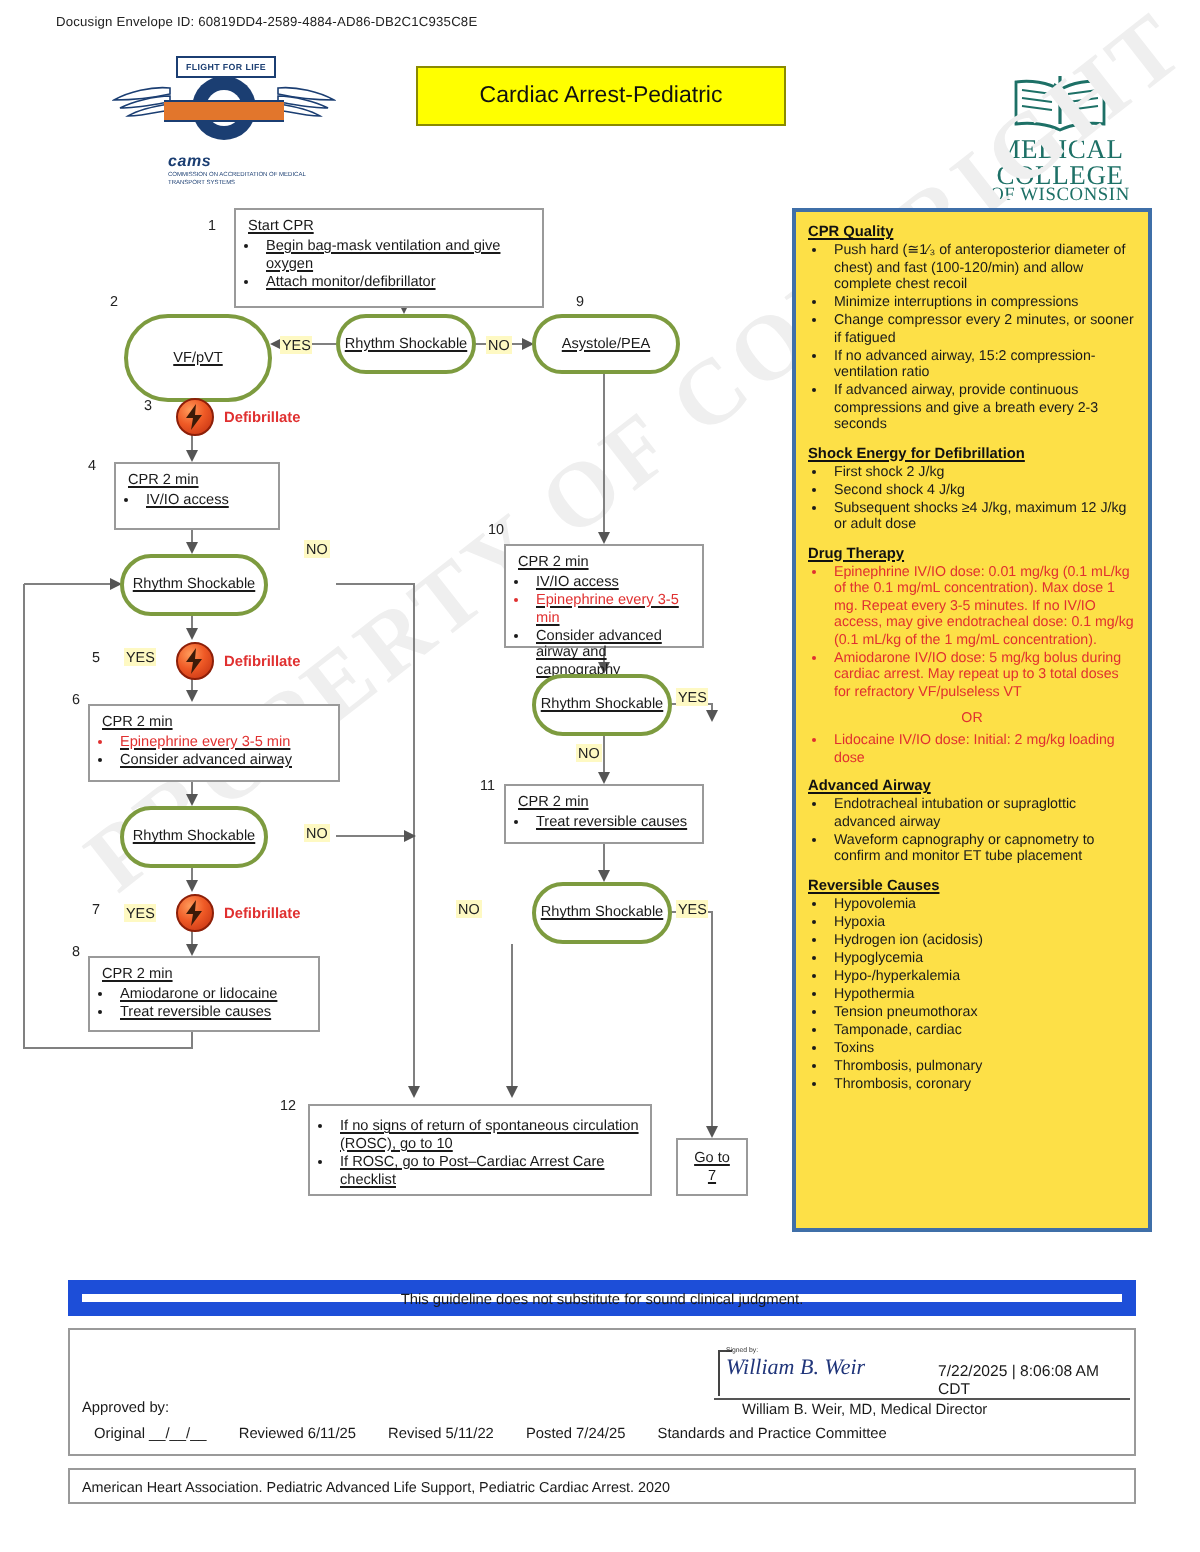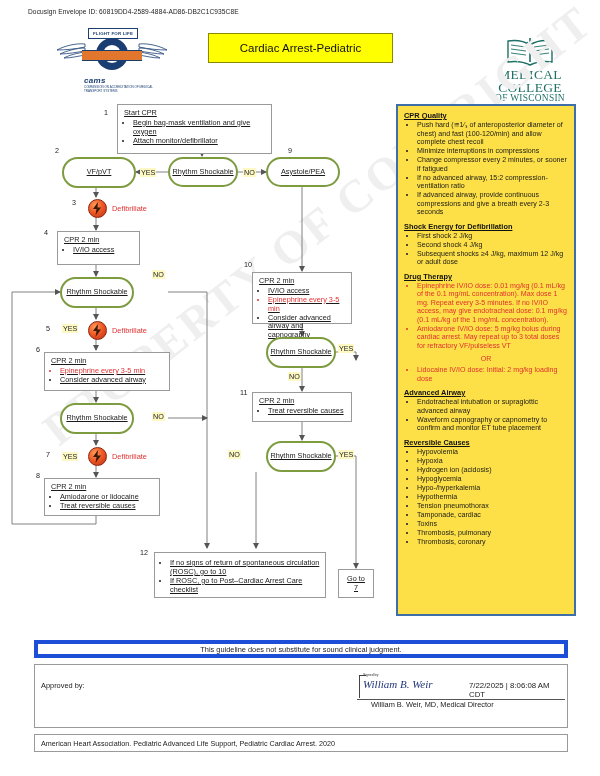--- a/index.html
+++ b/index.html
@@ -46,21 +46,21 @@
 
   
   .flow{position:absolute;left:0;top:100px;width:400px;height:520px;z-index:2;}
 
   .node{position:absolute;box-sizing:border-box;background:#fff;text-decoration:underline;}
   .rect{border:1px solid #9a9a9a;font-size:7.3px;line-height:1.22;padding:4px 5px 3px 6px;}
   .pill{border:2.6px solid #7d9b3f;border-radius:999px;display:flex;align-items:center;
         justify-content:center;text-align:center;font-size:7.3px;line-height:1.18;}
   .num{position:absolute;font-size:7.2px;color:#222;}
   .lbl{position:absolute;font-size:7.2px;color:#222;background:#fef9c3;padding:0 1px;}
-  .defib-txt{position:absolute;font-size:7.4px;color:#e03030;font-weight:normal;}
+  .defib-txt{position:absolute;font-size:7.4px;color:#e03030;font-weight:bold;}
   .zap{position:absolute;width:17px;height:17px;border-radius:50%;
        background:radial-gradient(circle at 35% 30%,#ff9a5a 0%,#ef5a26 45%,#bf2d10 100%);
        border:1px solid #8d1f08;}
   .zap svg{position:absolute;left:3px;top:2px;}
 
   .rect ul{margin:1px 0 0 0;padding-left:9px;}
   .rect li{margin:0;padding:0;}
   .rect .hd{margin:0;}
   .red{color:#e03030;}
 
@@ -69,25 +69,25 @@
          border:2.4px solid #3f6fa8;background:#fde047;box-sizing:border-box;
          padding:5px 6px 4px 6px;z-index:2;overflow:hidden;}
   .panel h4{margin:0 0 1px 0;font-size:7.4px;text-decoration:underline;font-weight:bold;color:#111;}
   .panel ul{margin:0 0 5px 0;padding-left:13px;list-style:disc;}
   .panel li{font-size:7.1px;line-height:1.2;margin:0 0 .5px 0;}
   .panel li.r{color:#e03030;}
   .panel .or{text-align:center;font-size:7.1px;color:#e03030;margin:2px 0 3px 0;}
 
   
   .disclaimer{position:absolute;left:34px;top:640px;width:534px;height:18px;
-       border:4px solid #1d4ed8;font-size:7.4px;display:flex;align-items:center;
+       border:7px solid #1d4ed8;font-size:7.4px;display:flex;align-items:center;
        justify-content:center;box-sizing:border-box;}
   .approval{position:absolute;left:34px;top:664px;width:534px;height:64px;
        border:1px solid #9a9a9a;box-sizing:border-box;}
-  .appr-label{position:absolute;left:6px;top:16px;font-size:7.4px;}
+  .appr-label{position:absolute;left:6px;top:34px;font-size:7.4px;}
   .sigblock{position:absolute;top:8px;height:30px;}
   .sig-tag{position:absolute;left:6px;top:0;font-size:3.4px;color:#333;}
   .sig-bracket{position:absolute;left:2px;top:2px;width:6px;height:22px;
        border-left:.7px solid #444;border-top:.7px solid #444;}
   .sig-name{position:absolute;left:6px;top:5px;font-size:11px;color:#20357a;
        font-family:"Liberation Serif","DejaVu Serif",serif;font-style:italic;}
   .sig-rule{position:absolute;left:0;top:26px;height:0;border-top:.8px solid #555;}
   .sig-date{position:absolute;top:8px;font-size:7.8px;}
   .sig-role{position:absolute;top:27px;font-size:7.4px;}
   .revline{position:absolute;left:12px;top:47px;font-size:7.4px;}
@@ -201,21 +201,21 @@
     <div class="num" style="left:104px;top:8px;">1</div>
     <div class="node rect" style="left:117px;top:4px;width:155px;height:50px;">
       <div class="hd">Start CPR</div>
       <ul>
         <li>Begin bag-mask ventilation and give oxygen</li>
         <li>Attach monitor/defibrillator</li>
       </ul>
     </div>
 
     <div class="num" style="left:55px;top:46px;">2</div>
-    <div class="node pill" style="left:62px;top:57px;width:74px;height:31px;">VF/pVT</div>
+    <div class="node pill" style="left:62px;top:57px;width:74px;height:44px;">VF/pVT</div>
     <div class="node pill" style="left:168px;top:57px;width:70px;height:30px;">
         <span>Rhythm Shockable</span>
       </div>
     <div class="num" style="left:288px;top:46px;">9</div>
     <div class="node pill" style="left:266px;top:57px;width:74px;height:30px;">Asystole/PEA</div>
     <div class="lbl" style="left:140px;top:68px;">YES</div>
     <div class="lbl" style="left:243px;top:68px;">NO</div>
 
     <div class="num" style="left:72px;top:98px;">3</div>
     <div class="zap" style="left:88px;top:99px;">
@@ -380,16 +380,23 @@
 
     <div class="sigblock" style="left:322px;width:208px;">
       <div class="sig-bracket"></div>
       <div class="sig-tag">Signed by:</div>
       <div class="sig-name">William B. Weir</div>
       <div class="sig-rule" style="width:208px;"></div>
       <div class="sig-date" style="left:112px;">7/22/2025 | 8:06:08 AM CDT</div>
       <div class="sig-role" style="left:14px;">William B. Weir, MD, Medical Director</div>
     </div>
 
+    <div class="revline">
+      <span>Original __/__/__</span>
+      <span>Reviewed 6/11/25</span>
+      <span>Revised 5/11/22</span>
+      <span>Posted 7/24/25</span>
+      <span>Standards and Practice Committee</span>
+    </div>
   </div>
 
   <div class="source">American Heart Association.  Pediatric Advanced Life Support, Pediatric Cardiac Arrest. 2020</div>
 </div>
 
 </body></html>

